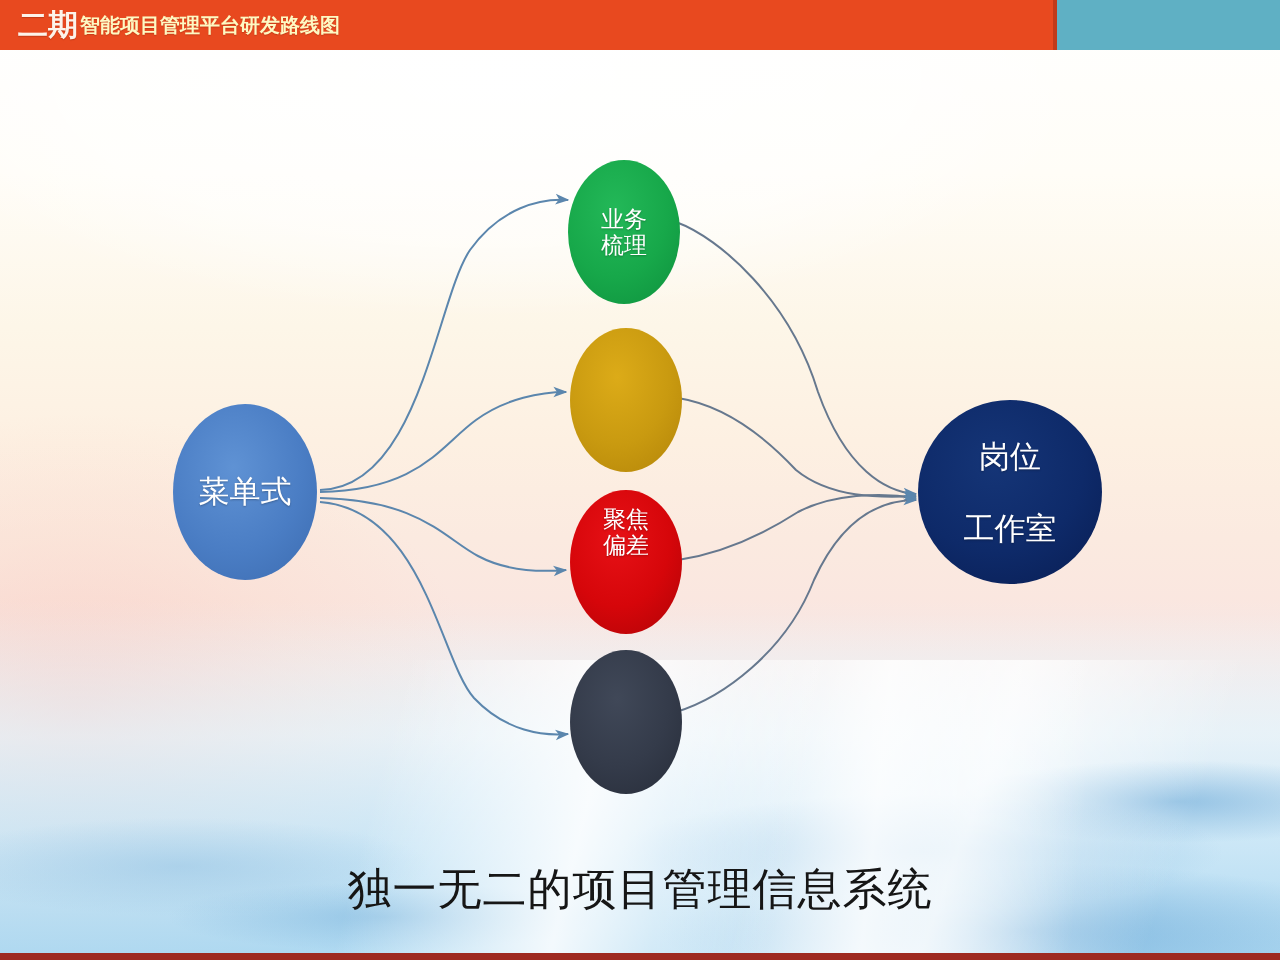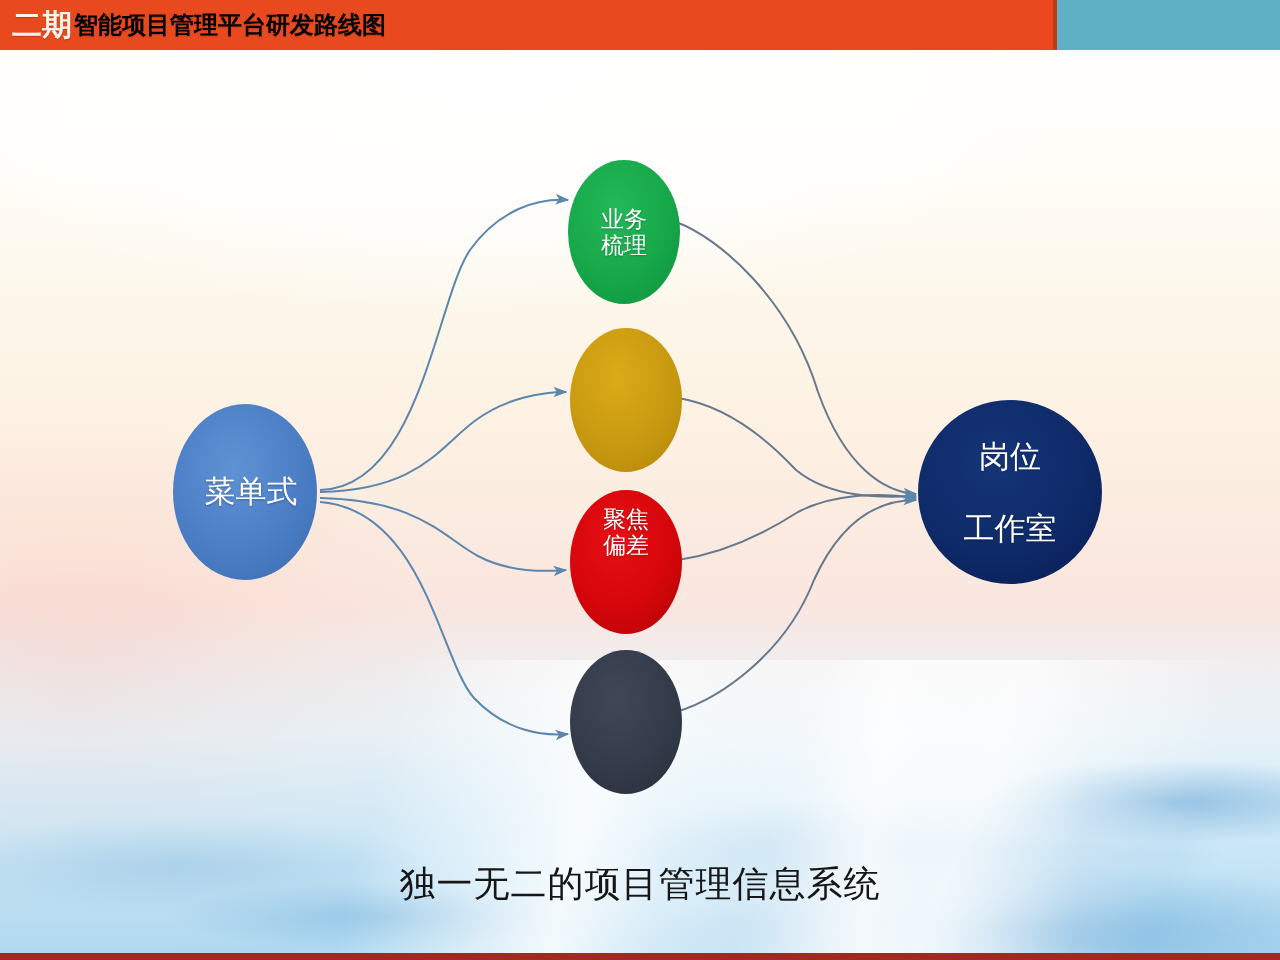--- a/index.html
+++ b/index.html
@@ -87,21 +87,21 @@
     width: 1280px;
     display: flex;
   }
   .header-orange {
     width: 1053px;
     height: 100%;
     background: #e8491f;
     display: flex;
     align-items: center;
     box-sizing: border-box;
-    padding-left: 12px;
+    padding-left: 18px;
     position: relative;
   }
   .header-divider {
     width: 4px;
     height: 100%;
     background: #c13a19;
   }
   .header-teal {
     flex: 1 1 auto;
     height: 100%;
@@ -110,22 +110,22 @@
   .header-phase {
     color: #fdf3ea;
     font-size: 30px;
     font-weight: bold;
     line-height: 1;
     letter-spacing: 0px;
     white-space: nowrap;
     text-shadow: 0 1px 1px rgba(120,30,5,0.35);
   }
   .header-title {
-    color: #000000;
-    font-size: 24px;
+    color: #fef9c3;
+    font-size: 20px;
     font-weight: bold;
     line-height: 1;
     margin-left: 2px;
     white-space: nowrap;
     text-shadow: 0 1px 1px rgba(120,30,5,0.3);
   }
 
   
   .diagram-svg {
     position: absolute;
@@ -162,21 +162,21 @@
     gap: 37px;
   }
 
   
   .caption {
     position: absolute;
     left: 0;
     top: 860px;
     width: 1280px;
     text-align: center;
-    font-size: 36px;
+    font-size: 44px;
     color: #161616;
     letter-spacing: 1px;
     font-family: "Liberation Serif", "DejaVu Serif", serif;
   }
 
   
   .bottom-bar {
     position: absolute;
     left: 0;
     bottom: 0;
@@ -259,21 +259,21 @@
     <ellipse cx="245" cy="492" rx="72" ry="88" fill="url(#gradSource)"></ellipse>
 
     <ellipse cx="624" cy="232" rx="56" ry="72" fill="url(#gradGreen)"></ellipse>
     <ellipse cx="626" cy="400" rx="56" ry="72" fill="url(#gradGold)"></ellipse>
     <ellipse cx="626" cy="562" rx="56" ry="72" fill="url(#gradRed)"></ellipse>
     <ellipse cx="626" cy="722" rx="56" ry="72" fill="url(#gradSlate)"></ellipse>
 
     <circle cx="1010" cy="492" rx="92" r="92" fill="url(#gradNavy)"></circle>
   </svg>
 
-  <div class="node-label source" style="left:179px; top:440px; width:144px; height:104px;">
+  <div class="node-label source" style="left:173px; top:440px; width:144px; height:104px;">
     <span>菜单式</span>
   </div>
 
   <div class="node-label stage" style="left:568px; top:190px; width:112px; height:86px;">
     <span>业务</span>
     <span>梳理</span>
   </div>
 
 
   <div class="node-label stage" style="left:570px; top:490px; width:112px; height:86px;">

